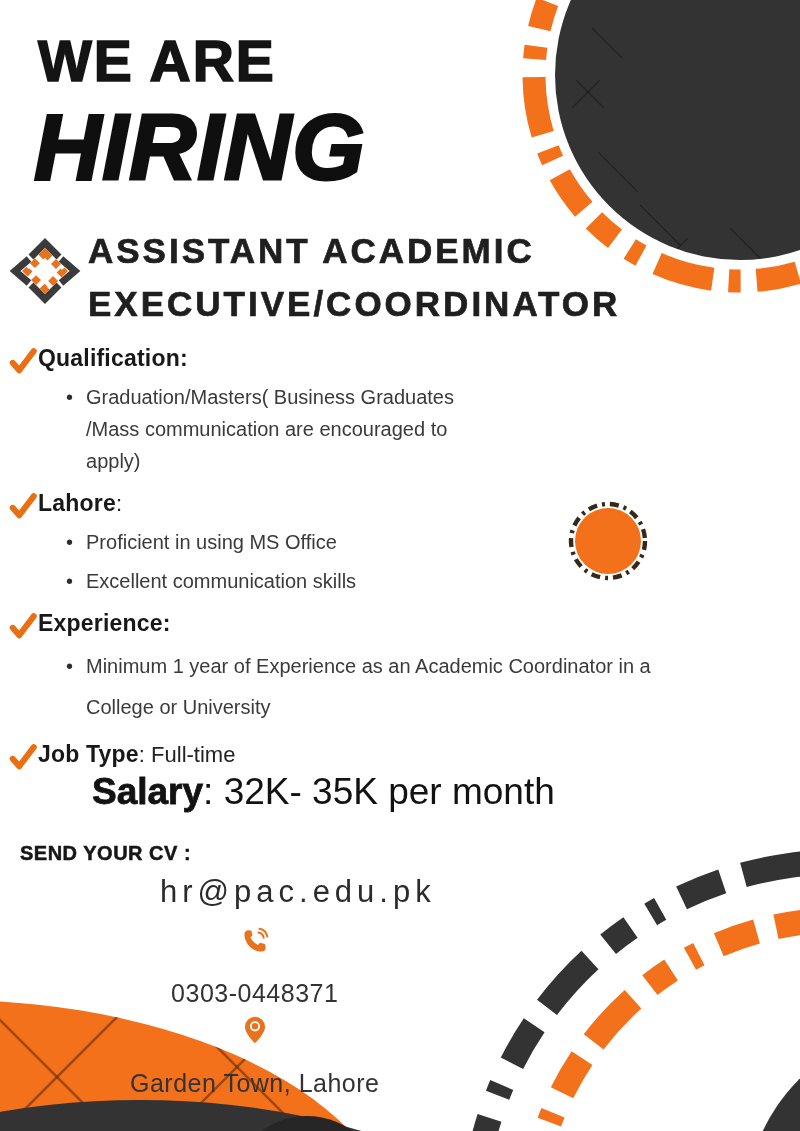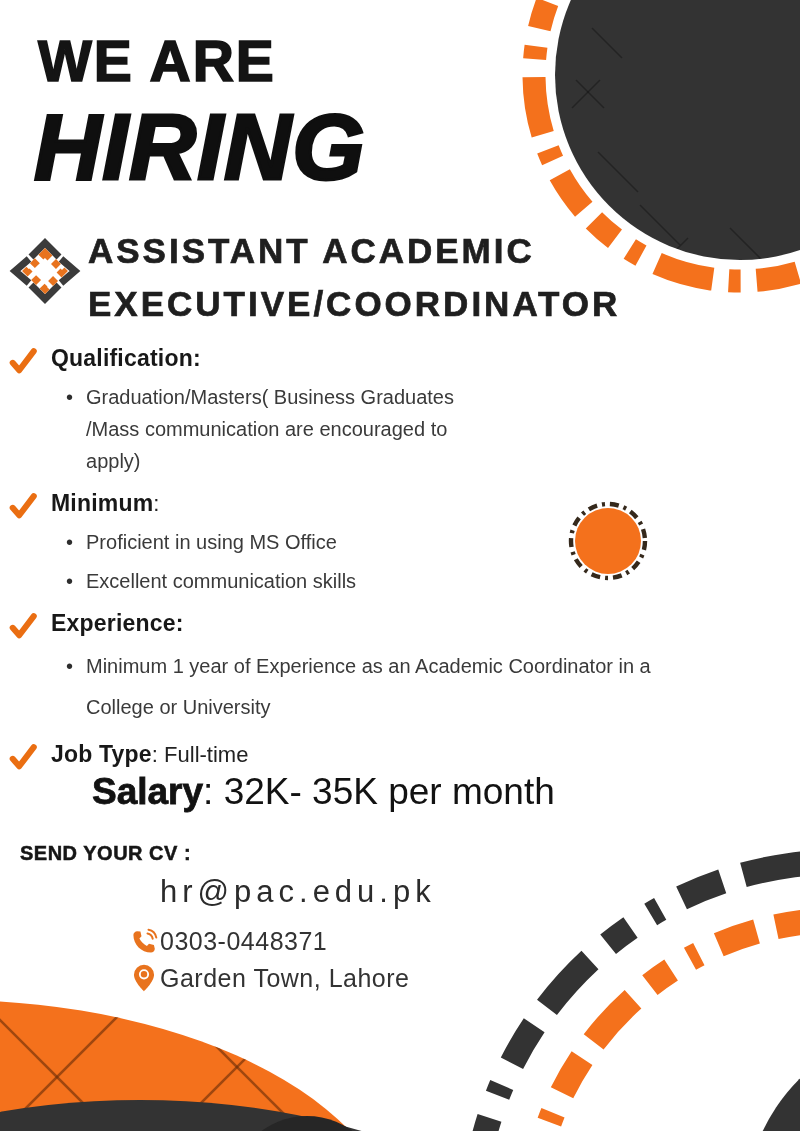--- a/index.html
+++ b/index.html
@@ -26,21 +26,21 @@
     font-size:93px;font-weight:bold;letter-spacing:1px;
     color:#0f0f0f;font-style:italic;-webkit-text-stroke:3px #0f0f0f;
   }
   .logo{position:absolute;left:6px;top:230px;}
   .job-title{
     position:absolute;left:88px;top:224px;
     font-size:35px;font-weight:bold;letter-spacing:3px;
     line-height:1.52;color:#1f1f1f;-webkit-text-stroke:0.7px #1f1f1f;
   }
   .details{position:absolute;left:8px;top:344px;width:778px;}
-  .sec{display:flex;align-items:flex-start;gap:13px;margin-bottom:6px;}
+  .sec{display:flex;align-items:flex-start;margin-bottom:6px;}
   .sec .check{flex:0 0 30px;margin-top:1px;}
   .sec-text{font-size:23px;line-height:1.3;}
   .sec-text .b{font-weight:bold;color:#181818;letter-spacing:0.2px;}
   .sec-text .r{font-weight:normal;color:#222;font-size:22px;}
   .bullets{list-style:none;margin:2px 0 12px 0;padding:0 0 0 58px;}
   .bullets li{display:flex;gap:13px;font-size:20px;line-height:1.6;color:#3a3a3a;margin-bottom:7px;}
   .bullets li .btxt{white-space:pre-line;}
   .bullets li.tall{line-height:2.05;}
   .dot{flex:0 0 auto;color:#2d2d2d;}
 
@@ -51,21 +51,21 @@
   .send-cv{
     position:absolute;left:20px;top:842px;
     font-size:20px;font-weight:bold;letter-spacing:0.5px;color:#161616;
     -webkit-text-stroke:0.5px #161616;
   }
   .email{
     position:absolute;left:160px;top:874px;
     font-size:31px;letter-spacing:5px;color:#2b2b2b;
   }
   .contact{position:absolute;left:130px;top:927px;display:flex;flex-direction:column;gap:7px;}
-  .contact-row{display:flex;align-items:center;gap:2px;}
+  .contact-row{display:flex;align-items:center;gap:24px;flex-direction:column;}
   .contact-row .ctext{font-size:25px;color:#333;letter-spacing:0.5px;}
 </style>
 </head>
 <body>
 
 <svg id="deco-top-right" class="deco" width="300" height="310" viewBox="500 0 300 310">
   <defs>
     <clipPath id="clip-tr">
         <circle cx="740" cy="75" r="185"></circle>
       </clipPath>
@@ -145,21 +145,21 @@
         <span class="btxt">Graduation/Masters( Business Graduates
 /Mass communication are encouraged to
 apply)</span>
       </li>
   </ul>
 
   <div class="sec">
     <svg class="check" width="30" height="30" viewBox="0 0 32 32">
       <path d="M5 19 L12 27 L27.5 6.5" fill="none" stroke="#EA6E12" stroke-width="6.4" stroke-linecap="round" stroke-linejoin="round"></path>
     </svg>
-    <div class="sec-text"><span class="b">Minimum</span><span class="r">:</span></div>
+    <div class="sec-text"><span class="b">Lahore</span><span class="r">:</span></div>
   </div>
   <ul class="bullets">
     <li>
         <span class="dot">•</span>
         <span class="btxt">Proficient in using MS Office</span>
       </li>
     <li>
         <span class="dot">•</span>
         <span class="btxt">Excellent communication skills</span>
       </li>

